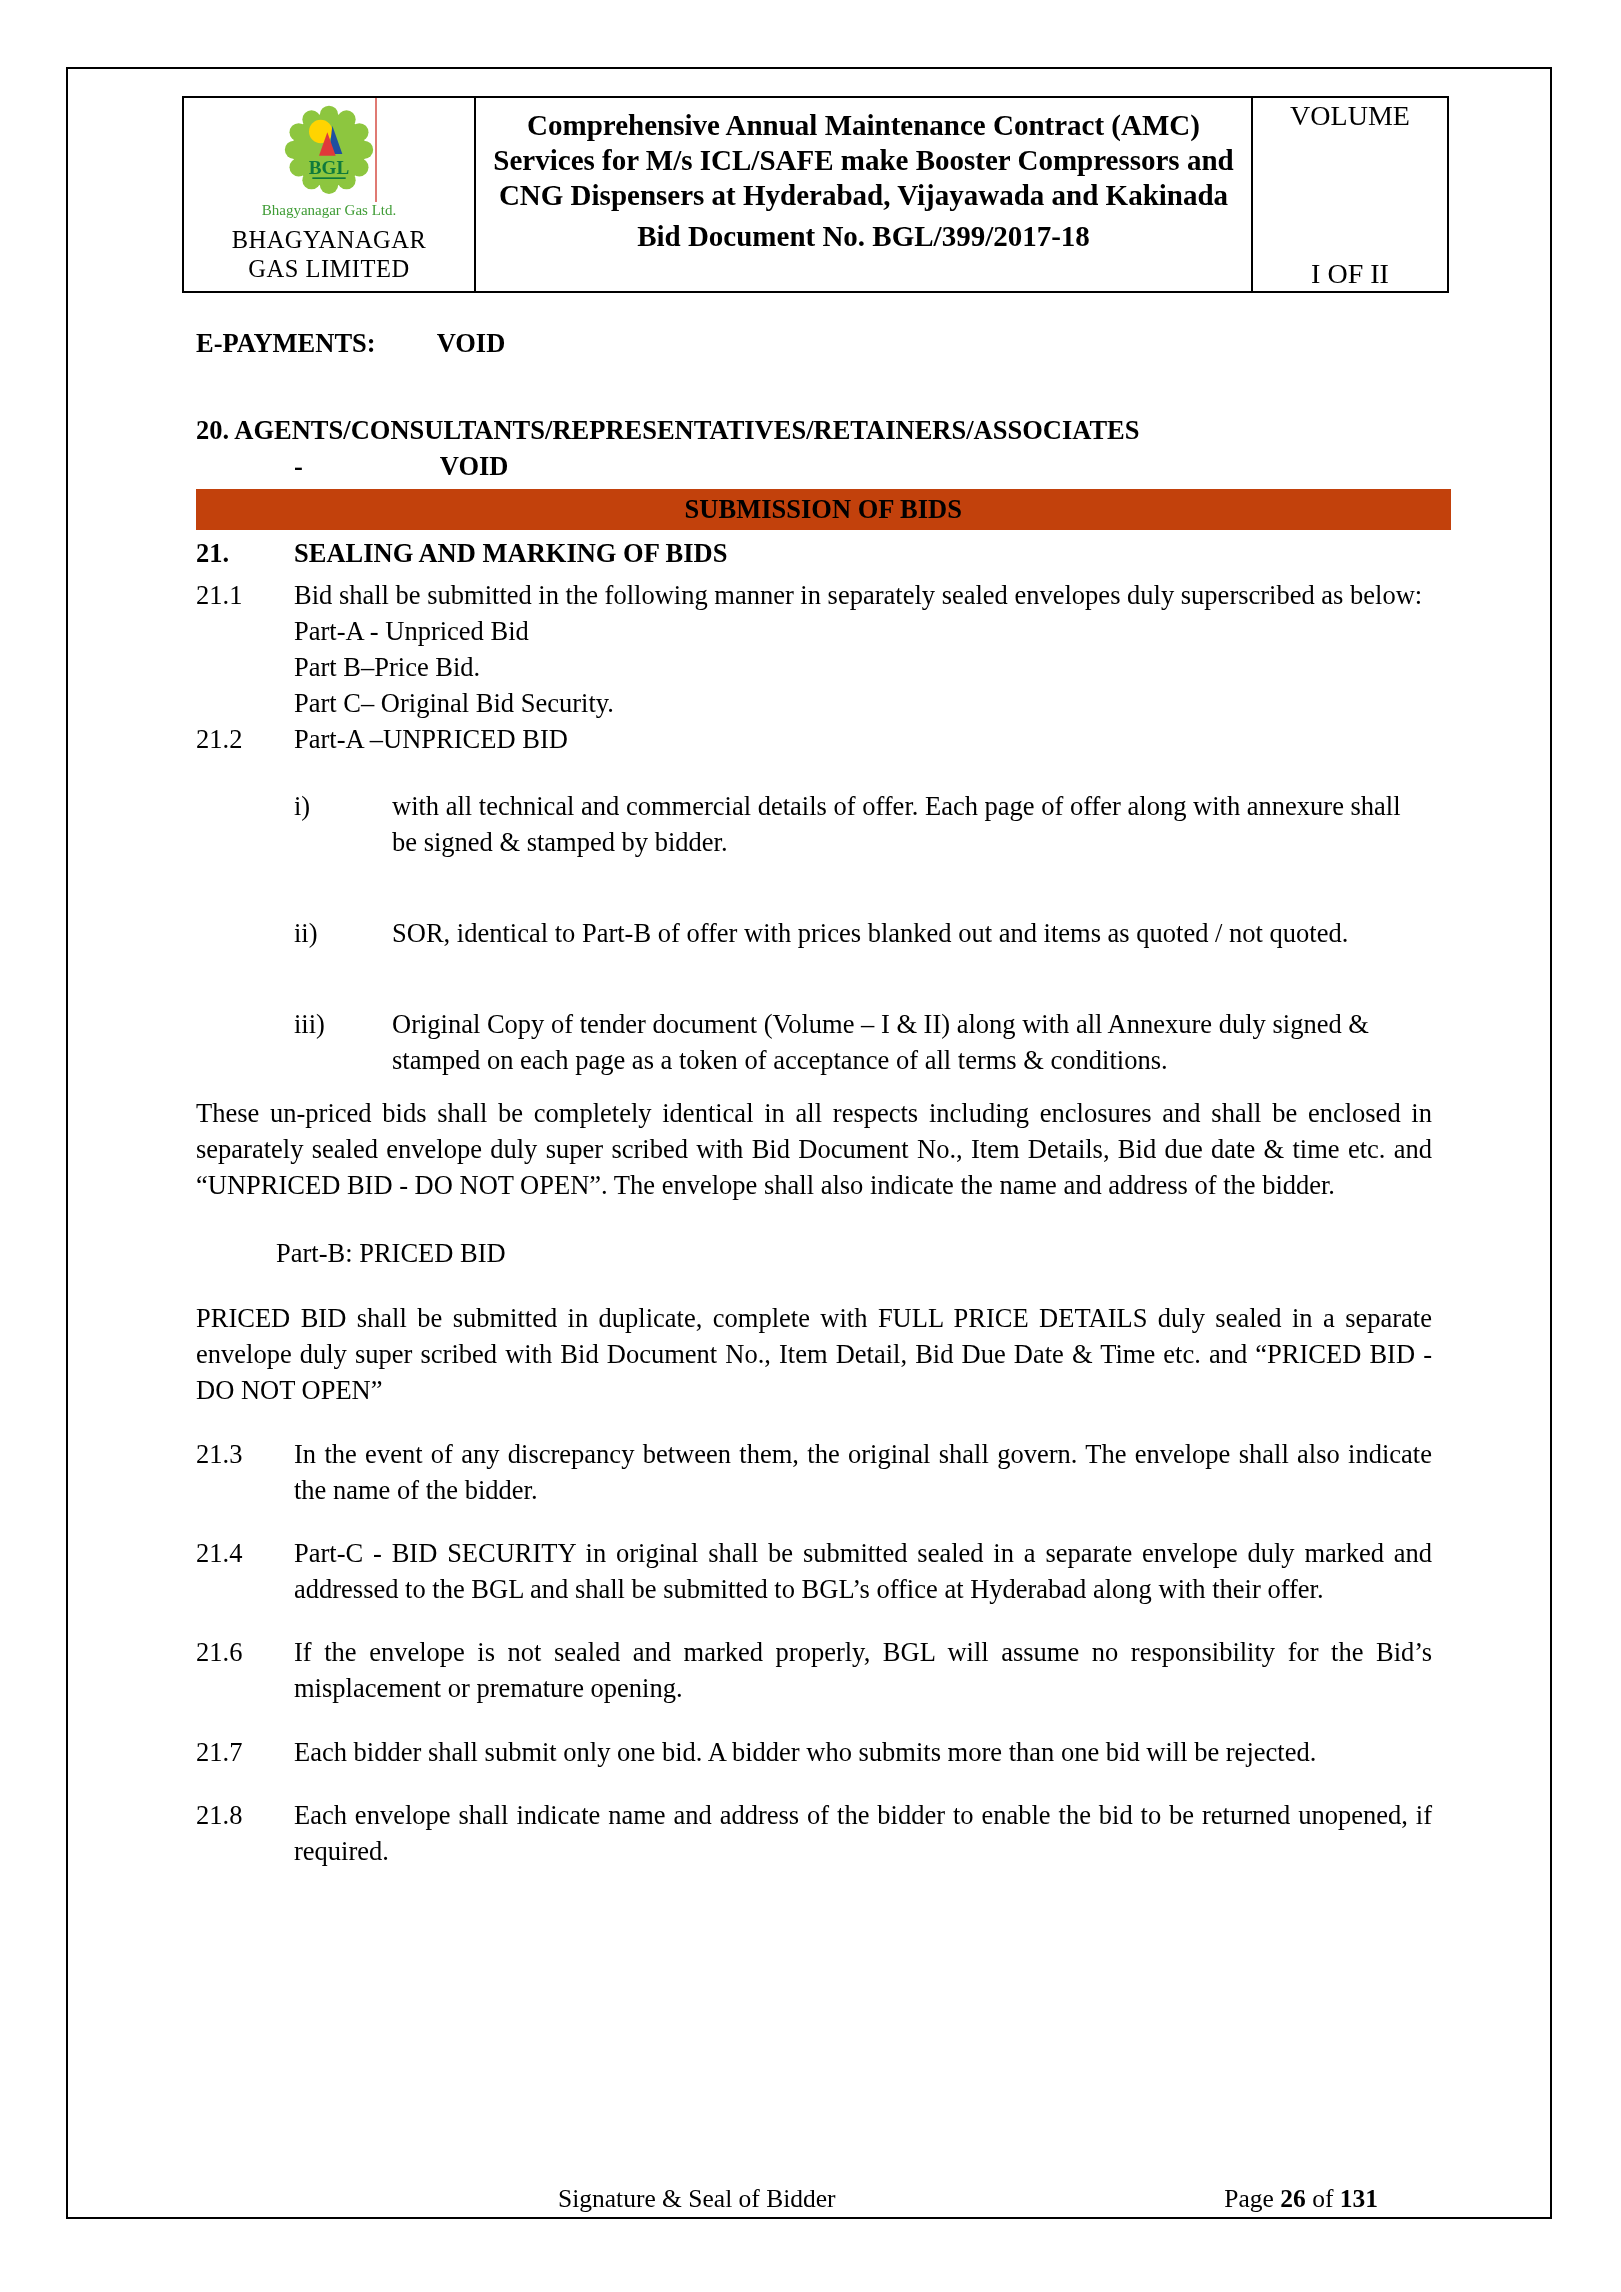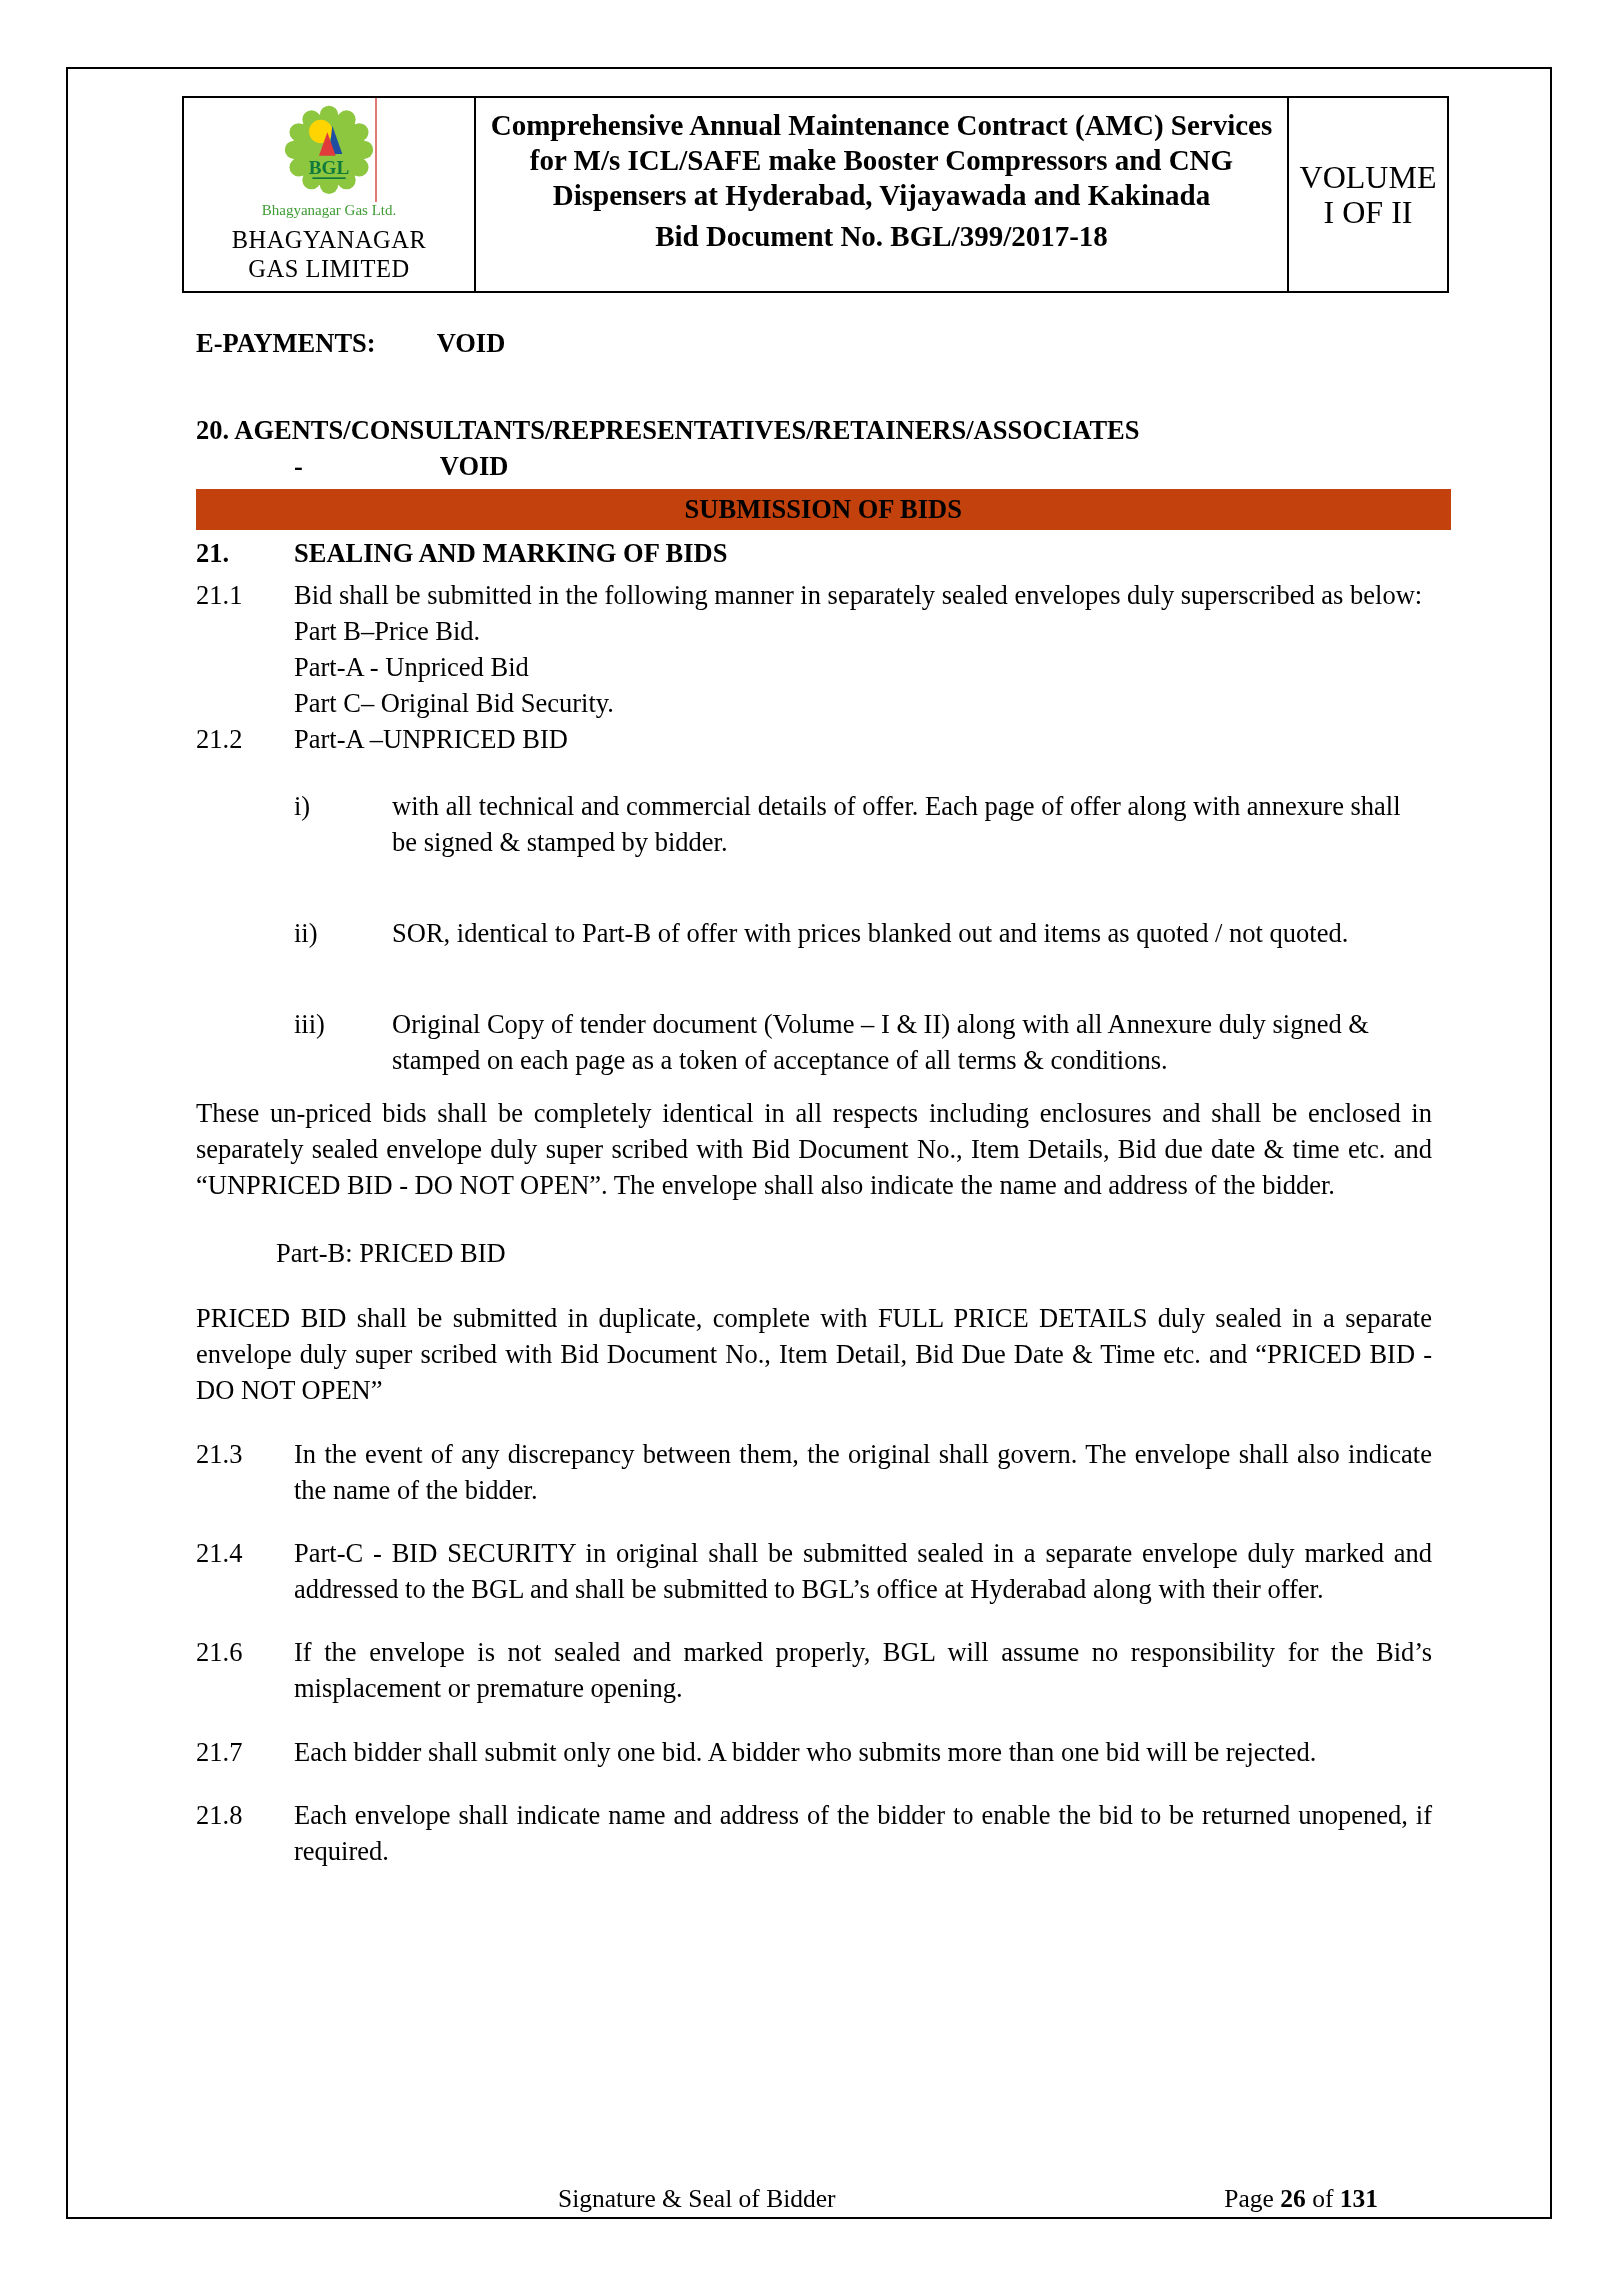--- a/index.html
+++ b/index.html
@@ -26,22 +26,22 @@
   }
   .logo-caption { font-size:15px; color:#3f9c35; margin-top:-2px; }
   .company-name { font-size:24.5px; margin-top:5.9px; line-height:29px; letter-spacing:0.5px; }
   .title-cell {
     flex:1; border-left:2px solid #000; border-right:2px solid #000;
     text-align:center; padding:9.8px 11.8px 7.8px 11.8px;
   }
   .title-main { font-weight:bold; font-size:29px; line-height:35px; }
   .title-docno { font-weight:bold; font-size:29px; line-height:35px; margin-top:5.9px; }
   .volume-cell {
-    width:158px; display:flex; flex-direction:column; justify-content:center;
-    align-items:center; font-size:32px; line-height:35px;
+    width:194px; display:flex; flex-direction:column; justify-content:space-between;
+    align-items:center; font-size:28px; line-height:35px;
   }
   
   .content {
     margin:0 118px 0 128px; font-size:26.5px; line-height:36px;
   }
   .b { font-weight:bold; }
   .just { text-align:justify; }
   .epay { margin-top:32px; font-weight:bold; }
   .epay-void { margin-left:61px; }
   .s20 { margin-top:51px; font-weight:bold; }
@@ -137,22 +137,22 @@
 
     <div class="row s21">
       <span class="num">21.</span>
       <span>SEALING AND MARKING OF BIDS</span>
     </div>
 
     <div class="row c211">
       <span class="num">21.1</span>
       <div class="txt">
         <div class="just">Bid shall be submitted in the following manner in separately sealed envelopes duly superscribed as below:</div>
+        <div>Part-A - Unpriced Bid</div>
         <div>Part B–Price Bid.</div>
-        <div>Part-A - Unpriced Bid</div>
         <div>Part C– Original Bid Security.</div>
       </div>
     </div>
 
     <div class="row">
       <span class="num">21.2</span>
       <div class="txt">Part-A –UNPRICED BID</div>
     </div>
 
     <div class="roman r1">

